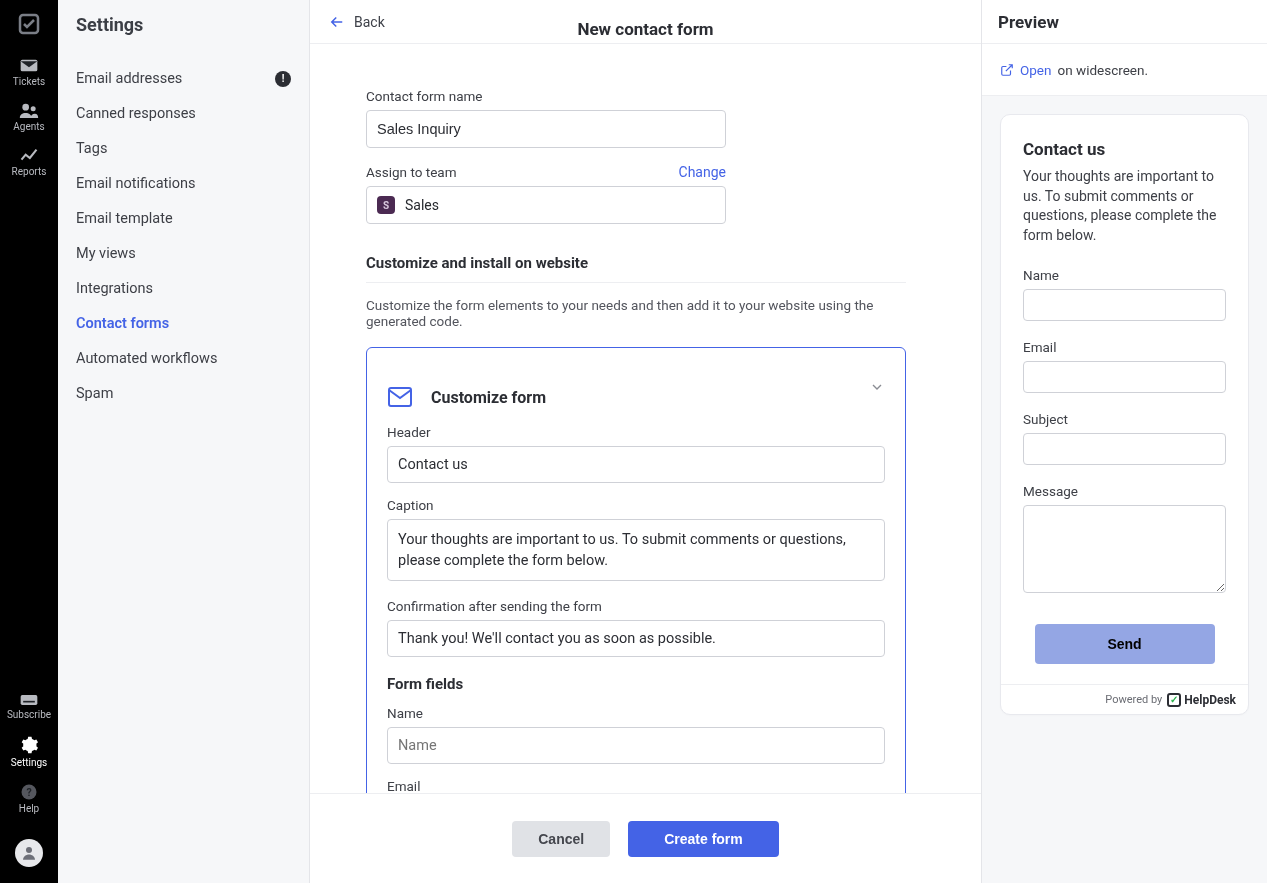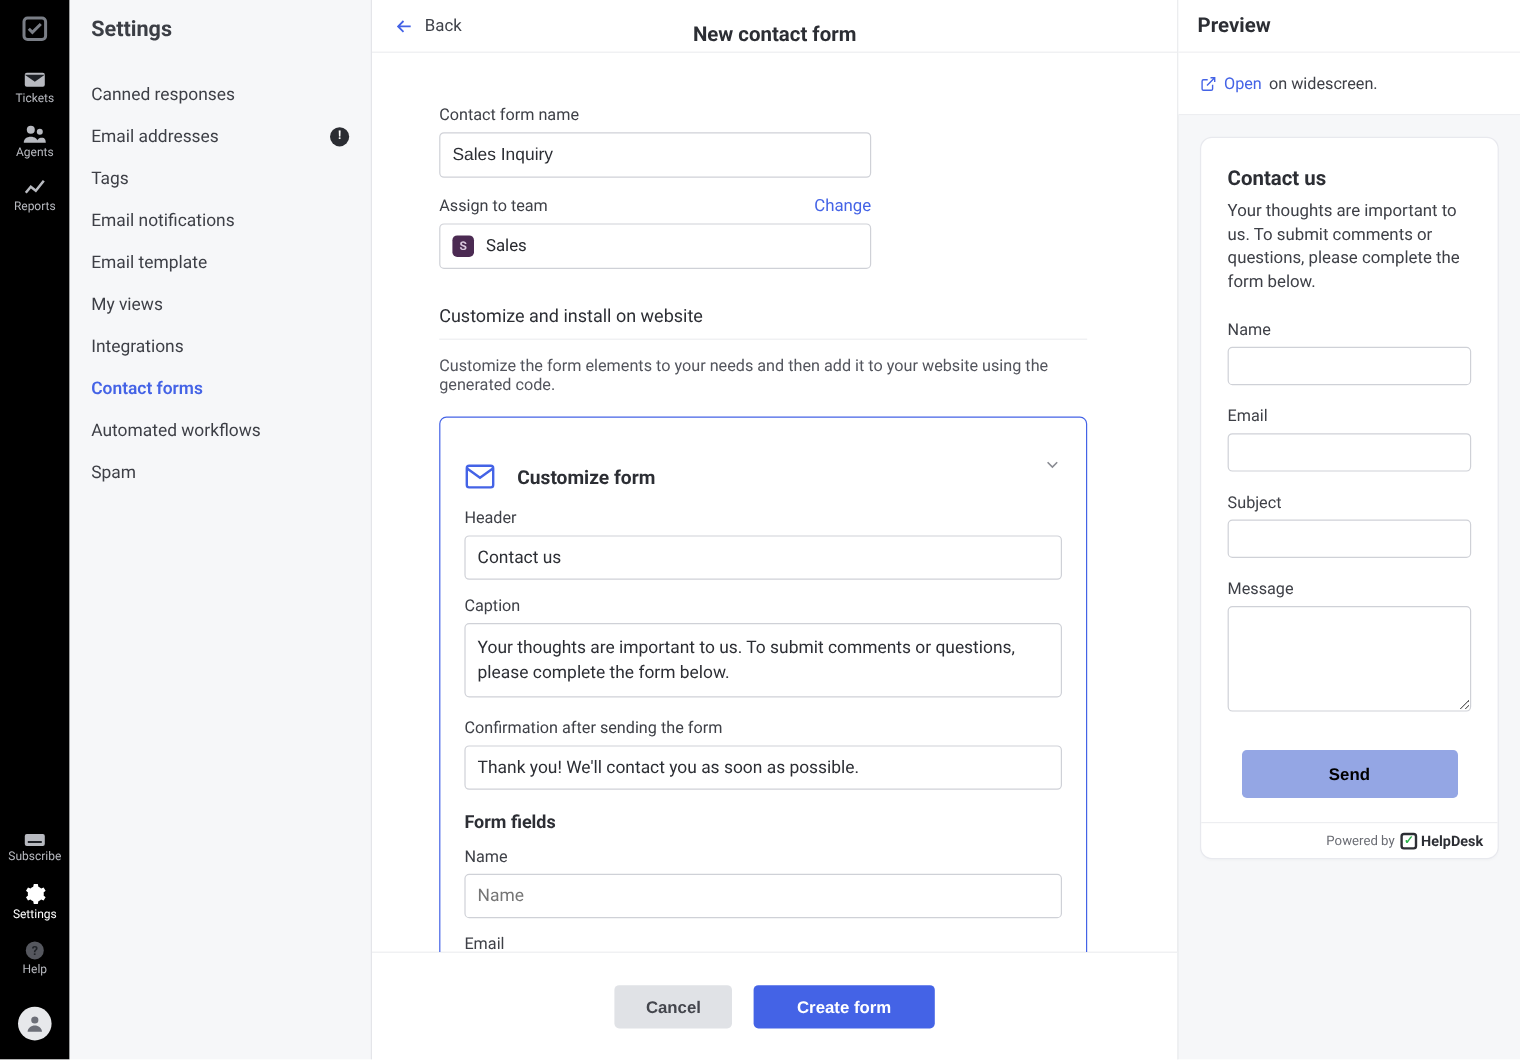--- a/index.html
+++ b/index.html
@@ -107,21 +107,21 @@
     }
     .team-chip {
       width: 18px; height: 18px; border-radius: 4px; background: #4B2A52;
       color: #d8c7dd; font-size: 10px; font-weight: 700;
       display: flex; align-items: center; justify-content: center;
     }
     .assign-row { display: flex; align-items: flex-end; justify-content: space-between; width: 360px; }
     .change-link { color: #4463E6; font-size: 14px; cursor: pointer; }
 
     .section-title {
-      font-size: 15px; font-weight: 400; color: #2c2e34;
+      font-size: 15px; font-weight: 700; color: #2c2e34;
       margin-top: 30px; padding-bottom: 10px; border-bottom: 1px solid #edeef1;
       max-width: 540px;
     }
     .help-text { font-size: 13.5px; color: #53555d; margin: 14px 0 18px; }
 
     .customize-card {
       width: 540px; border: 1px solid #4463E6; border-radius: 6px;
       padding: 18px 20px 20px;
     }
     .card-head { display: flex; align-items: center; justify-content: space-between; margin-bottom: 16px;}
@@ -267,25 +267,25 @@
           <circle cx="12" cy="8" r="4"></circle>
           <path d="M4 21c0-4 4-7 8-7s8 3 8 7"></path>
         </svg>
     </div>
   </nav>
 
   <aside class="settings-sidebar">
     <h1>Settings</h1>
     <div class="settings-list" id="settings-list">
         <div class="item">
-          <span>Canned responses</span>
-        </div>
-        <div class="item">
           <span>Email addresses</span>
           <span class="badge">!</span>
+        </div>
+        <div class="item">
+          <span>Canned responses</span>
         </div>
         <div class="item">
           <span>Tags</span>
         </div>
         <div class="item">
           <span>Email notifications</span>
         </div>
         <div class="item">
           <span>Email template</span>
         </div>

